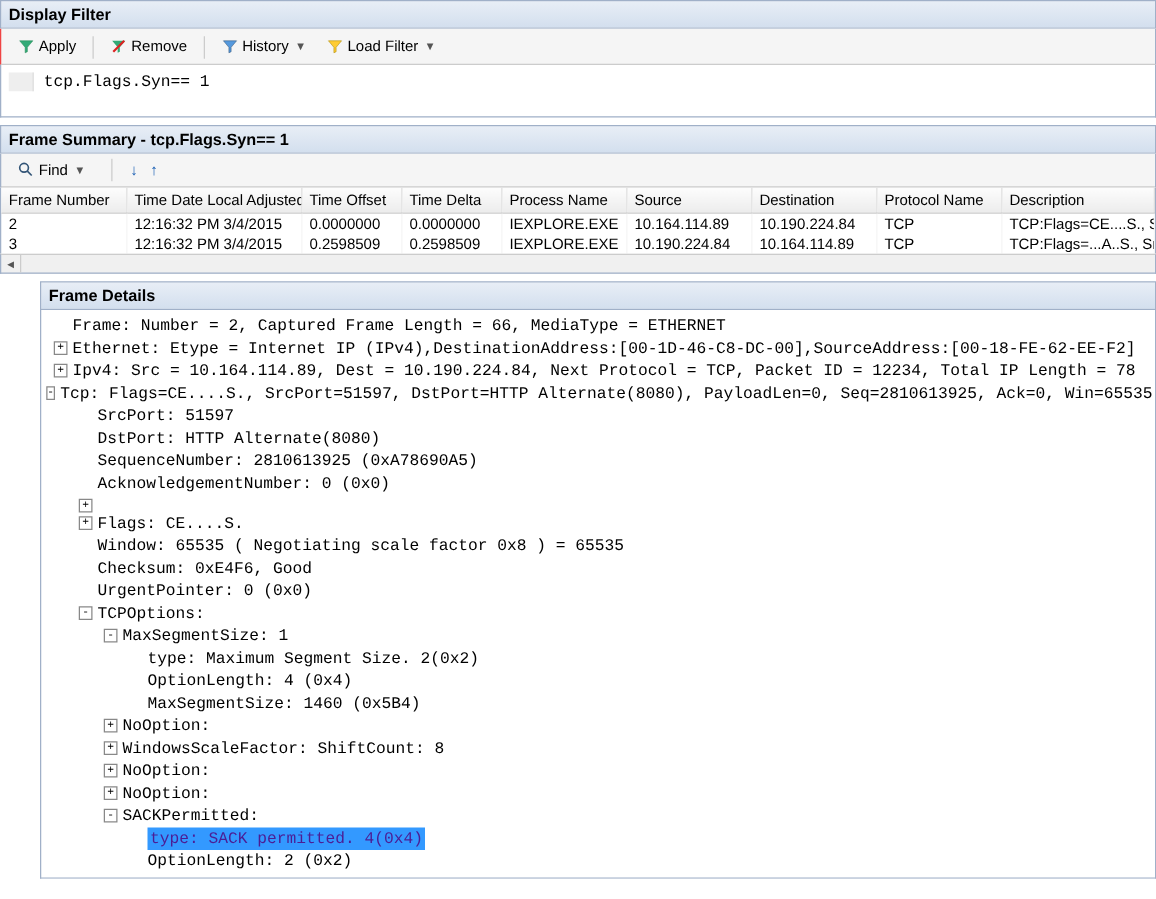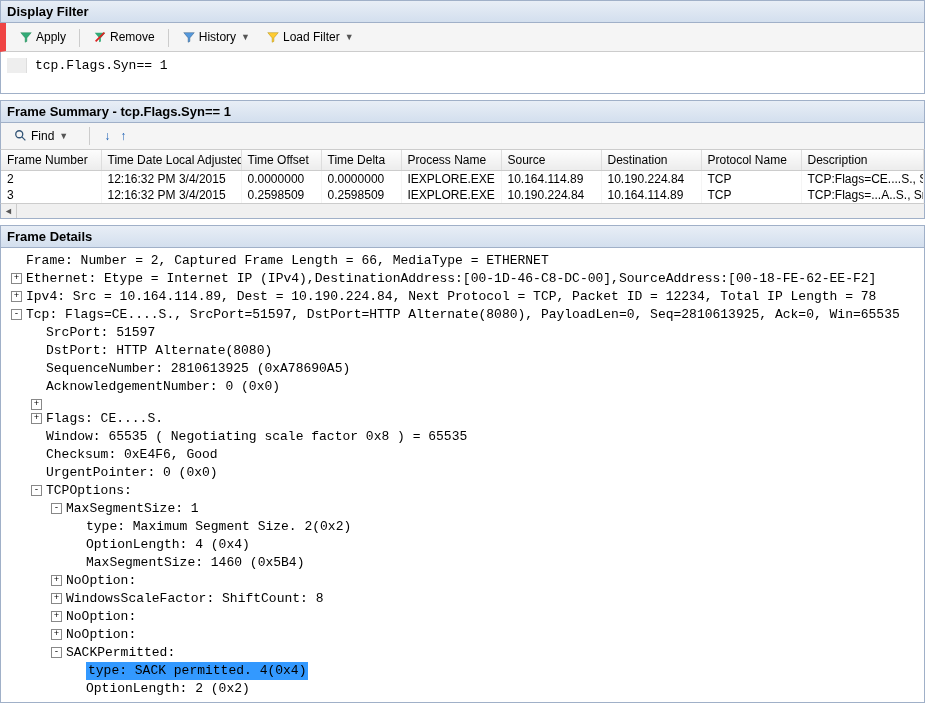--- a/index.html
+++ b/index.html
@@ -1,40 +1,40 @@
 <!DOCTYPE html>
 <html><head>
 <meta charset="utf-8">
 <style>
 * { box-sizing: border-box; margin: 0; padding: 0; }
 body { font-family: "Segoe UI", Tahoma, sans-serif; font-size: 12px; background: #fff; color: #000; width: 925px; }
 .panel-header { background: linear-gradient(#e8eef6, #d3dfee); border: 1px solid #a0b0c8; padding: 3px 6px; font-size: 13px; font-weight: bold; }
-.toolbar { background: #f5f5f5; border-left: 6px solid #ef4444; border-right: 1px solid #a0b0c8; border-bottom: 1px solid #ccc; padding: 4px 6px; display: flex; align-items: flex-end; gap: 2px; }
+.toolbar { background: #f5f5f5; border-left: 1px solid #ef4444; border-right: 1px solid #a0b0c8; border-bottom: 1px solid #ccc; padding: 4px 6px; display: flex; align-items: flex-end; gap: 2px; }
 .tbtn { display: inline-flex; align-items: center; gap: 3px; padding: 2px 6px; cursor: pointer; border: 1px solid transparent; }
 .sep { width: 1px; height: 18px; background: #ccc; margin: 0 4px; }
 .drop { font-size: 9px; color: #555; margin-left: 2px; }
 .icon-sm { width: 14px; height: 14px; display: inline-block; }
 .filter-box { border-left: 1px solid #a0b0c8; border-right: 1px solid #a0b0c8; border-bottom: 1px solid #a0b0c8; padding: 6px 6px 20px 6px; display: flex; }
 .gutter { width: 20px; background: #eee; border-right: 1px solid #ddd; margin-right: 8px; }
 .filter-text { font-family: Consolas, "Courier New", monospace; font-size: 13px; white-space: pre; text-align: center; }
 .summary-panel { margin-top: 6px; }
 .find-bar { background: #f5f5f5; border-left: 1px solid #a0b0c8; border-right: 1px solid #a0b0c8; border-bottom: 1px solid #ccc; padding: 3px 6px; display: flex; align-items: center; gap: 10px; }
 .grid { border-left: 1px solid #a0b0c8; border-right: 1px solid #a0b0c8; overflow-x: hidden; }
 .grid table { border-collapse: collapse; width: 100%; table-layout: fixed; }
 .grid th { background: linear-gradient(#fdfdfd,#ececec); border-right: 1px solid #ddd; border-bottom: 1px solid #ccc; text-align: left; padding: 3px 6px; font-weight: normal; font-size: 12px; white-space: nowrap; overflow: hidden; margin-left: 18px; }
 .grid td { padding: 1px 6px; font-size: 12px; border-right: 1px solid #f5f5f5; white-space: nowrap; overflow: hidden; }
 .scroll-stub { height: 16px; background: #f0f0f0; border: 1px solid #a0b0c8; border-top: 1px solid #ccc; display: flex; align-items: center; }
 .scroll-left { width: 16px; height: 14px; border-right: 1px solid #ccc; display:flex; align-items:center; justify-content:center; font-size:9px; color:#555;}
-.details-panel { margin-top: 6px; }
+.details-panel { margin-top: 6px; margin-left: 32px; }
 .tree { font-family: Consolas, "Courier New", monospace; font-size: 13px; line-height: 18px; padding: 4px 2px; border-left: 1px solid #a0b0c8; border-right: 1px solid #a0b0c8; border-bottom: 1px solid #a0b0c8; white-space: nowrap; overflow: hidden; }
 .node { display: flex; align-items: flex-start; }
 .ind { display: inline-block; }
 .tw { width: 11px; height: 11px; border: 1px solid #888; display: inline-flex; align-items:center; justify-content:center; font-size: 9px; line-height: 9px; margin-right: 4px; margin-top: 3px; cursor: pointer; background:#fff; user-select:none; }
 .dash { display:inline-block; width:11px; margin-right:4px; text-align:center; color:#999; }
-.sel { background: #3399ff; color: #000000; padding: 0 2px; }
+.sel { background: #3399ff; color: #4c1d95; padding: 0 2px; }
 .arrow-dn { color:#1a5fb4; font-weight:bold; }
 .arrow-up { color:#1a5fb4; font-weight:bold; }
 </style>
 </head>
 <body>
 
 <div class="panel-header">Display Filter</div>
 <div class="toolbar">
   <span class="tbtn">
     <svg class="icon-sm" viewBox="0 0 16 16">

